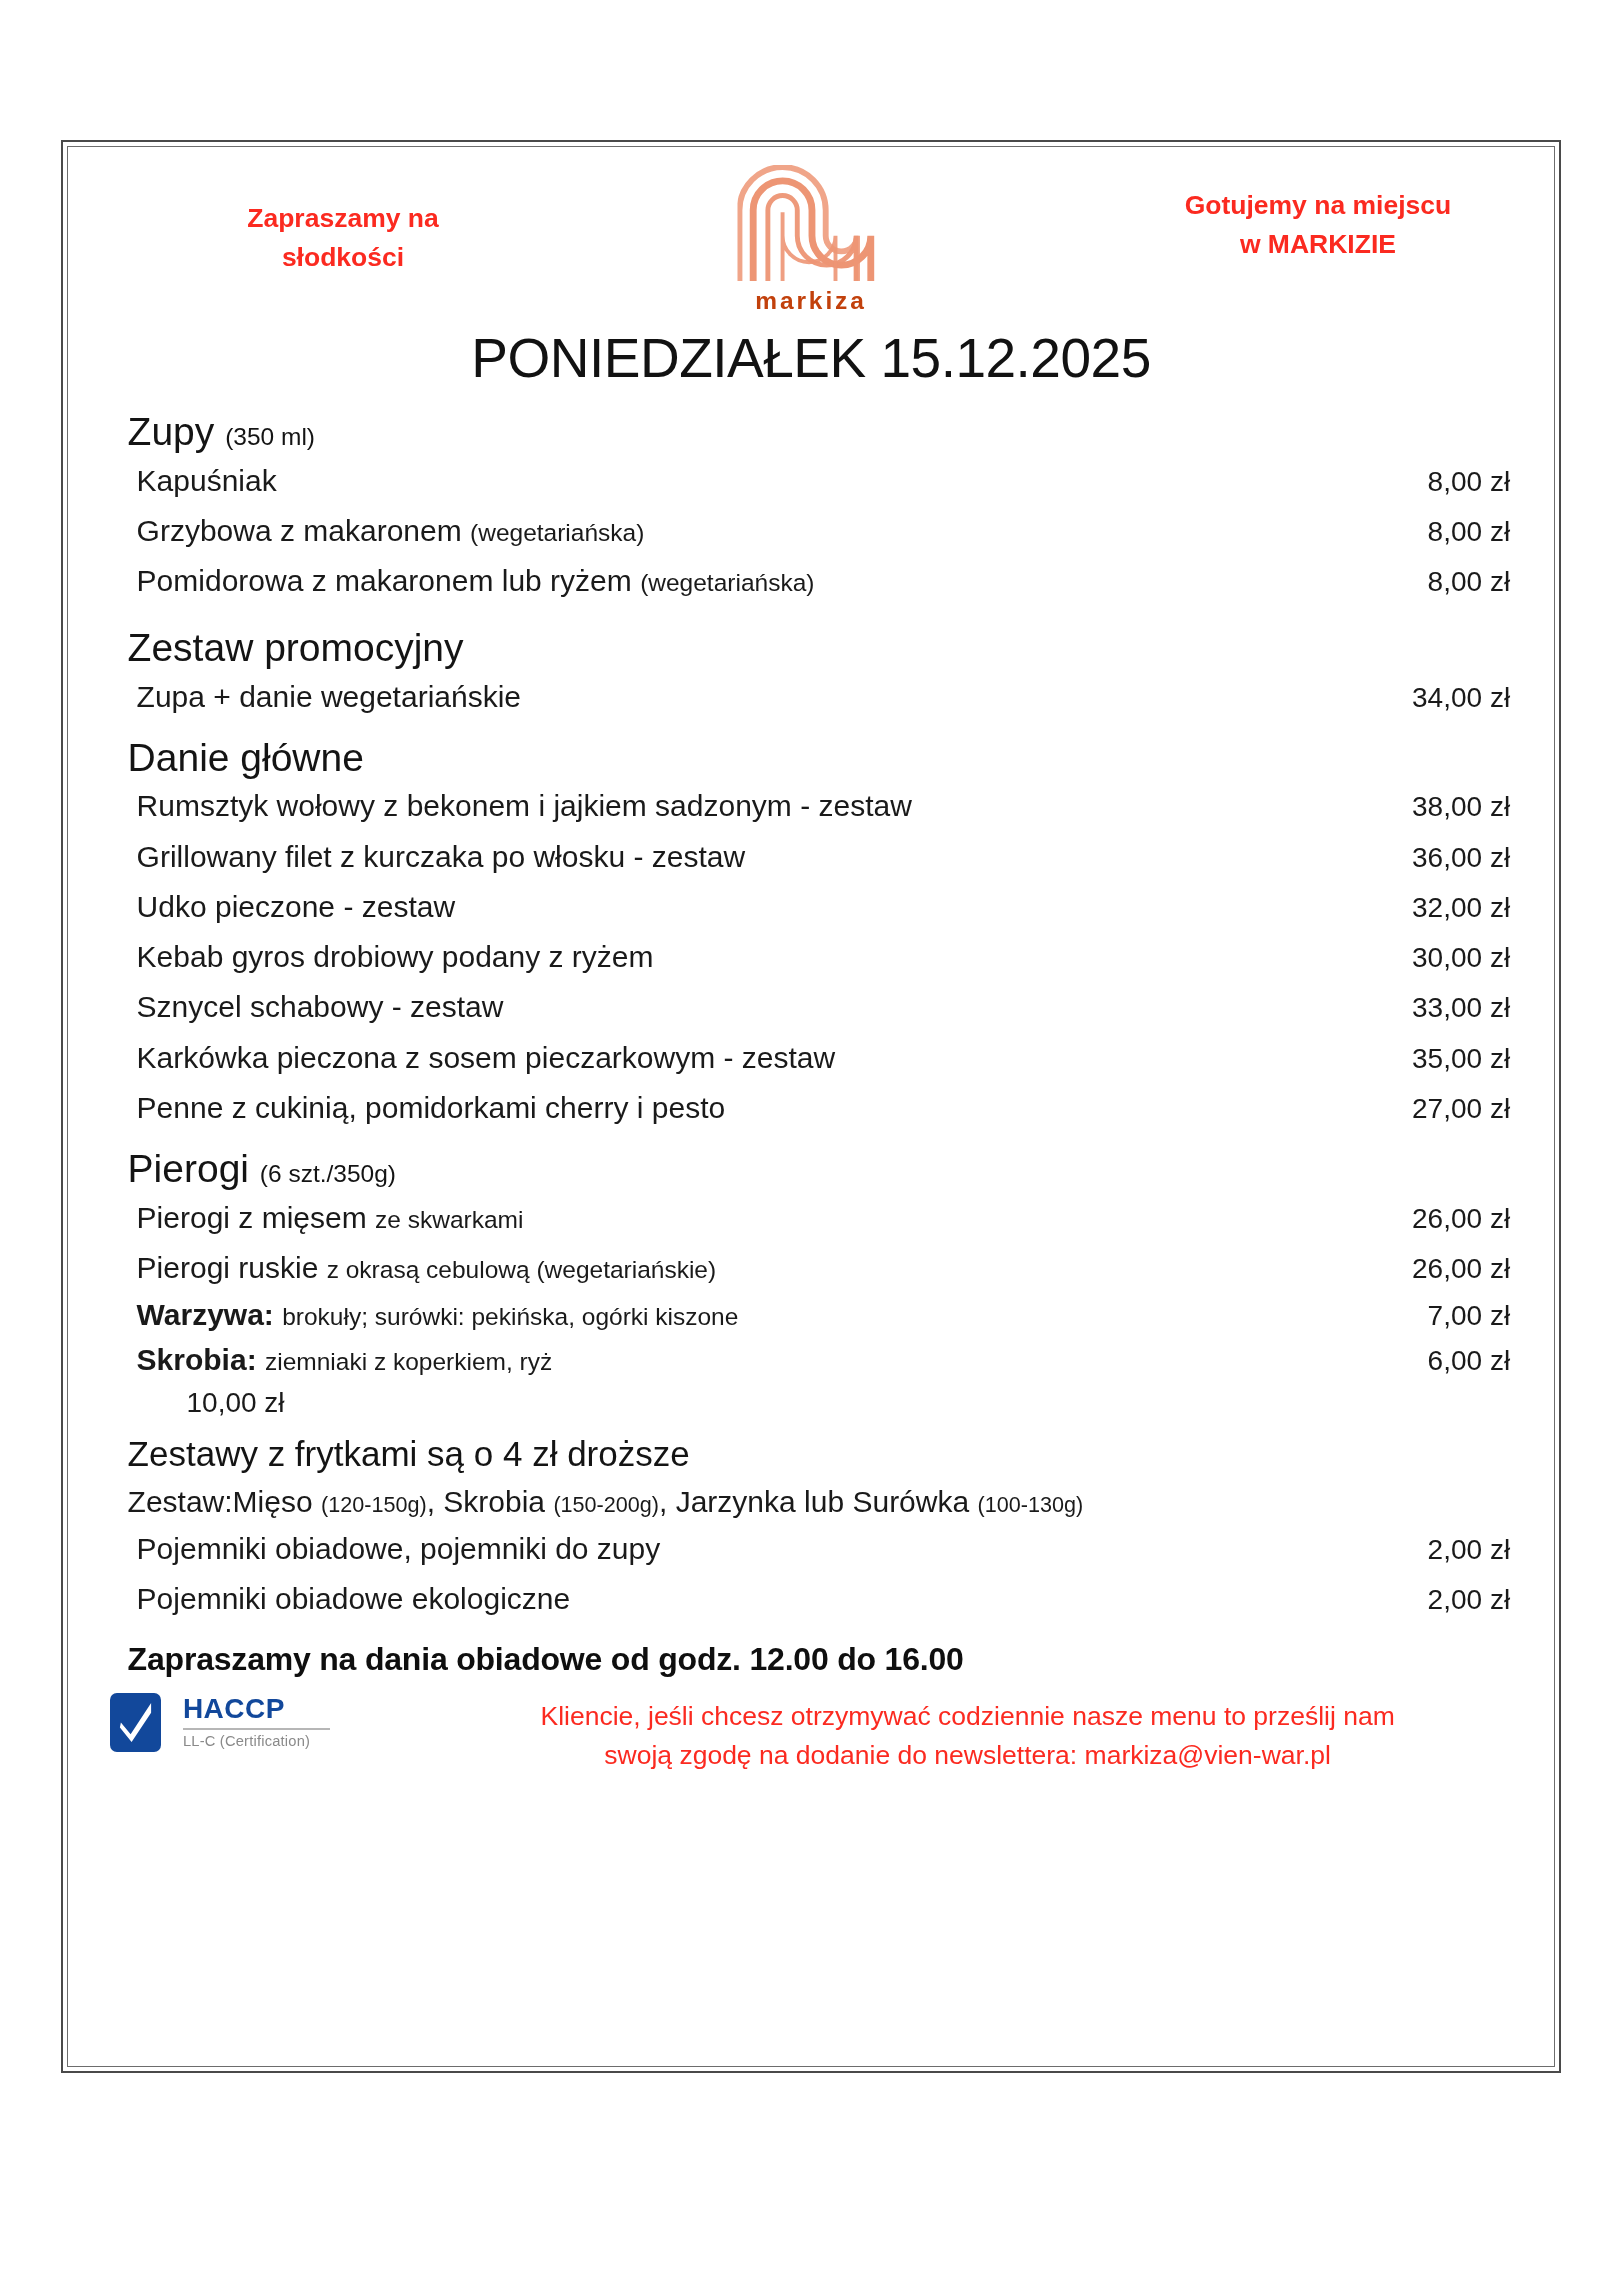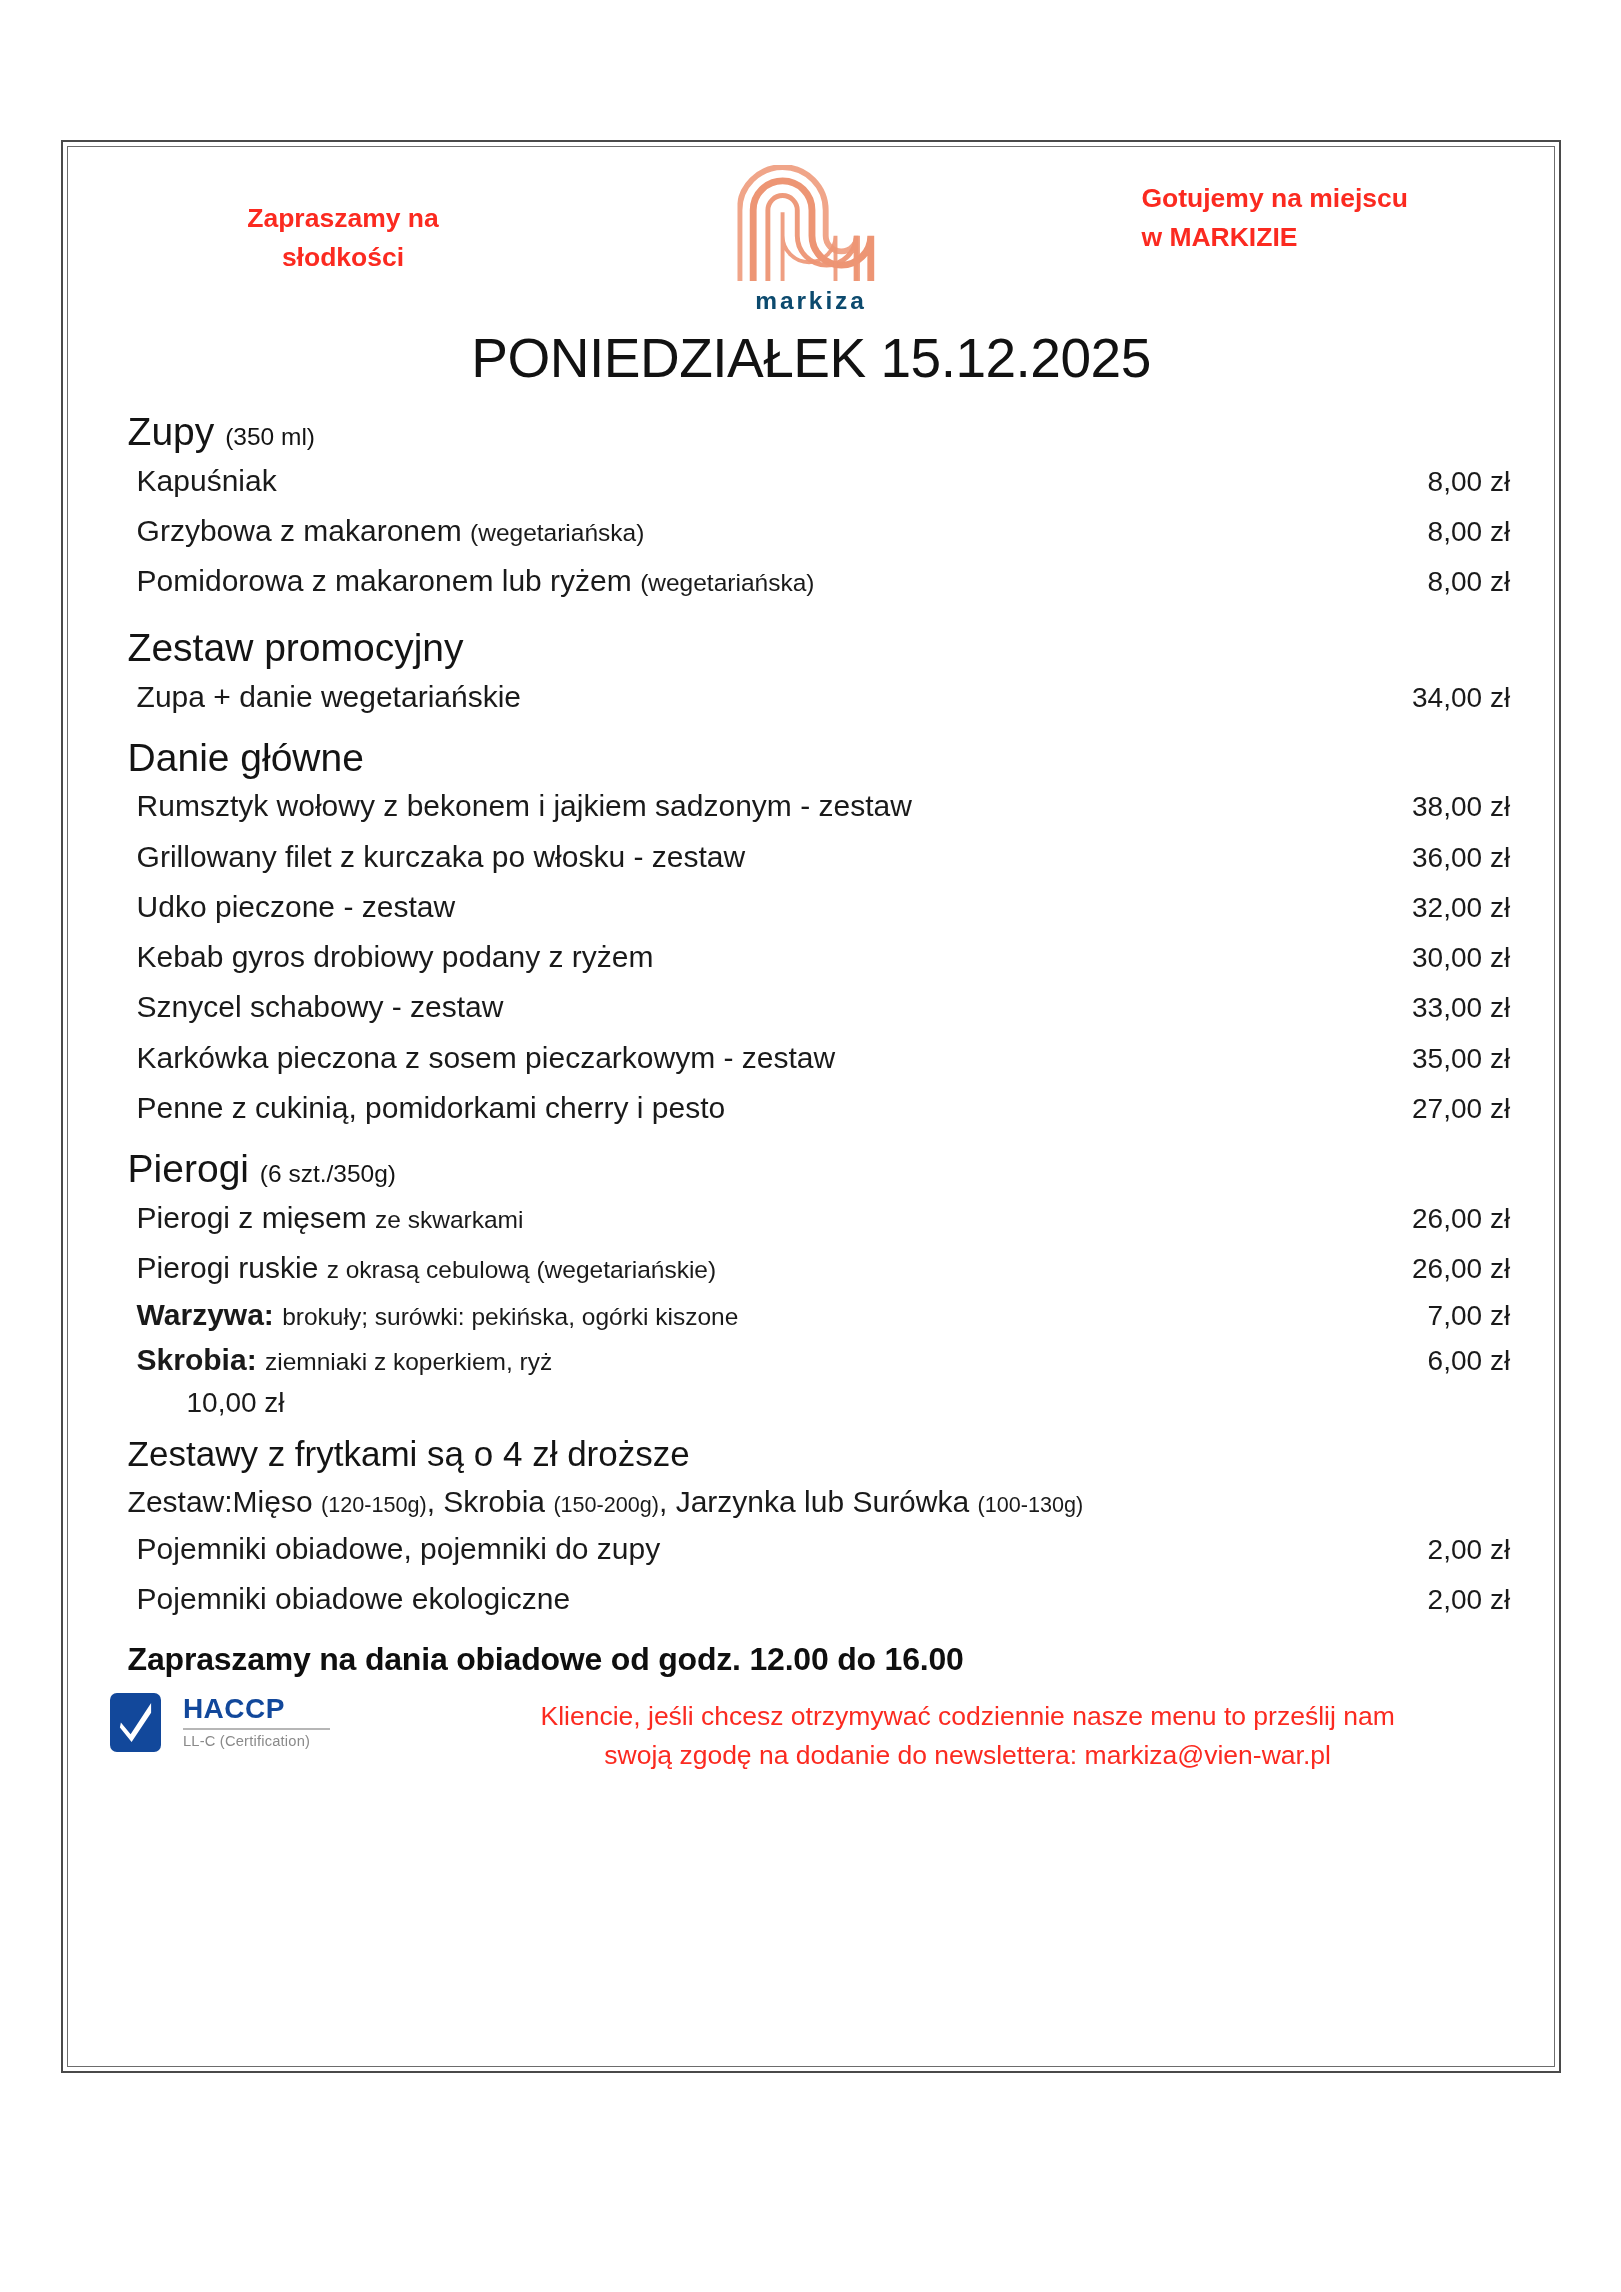--- a/index.html
+++ b/index.html
@@ -65,42 +65,43 @@
     width: 294px;
     text-align: center;
     color: #fb2a20;
     font-weight: bold;
     font-size: 26.5px;
     line-height: 39px;
   }
   .promo-right {
     position: absolute;
     right: 21.6px;
-    top: 17px;
+    top: 24px;
     width: 353px;
+    text-align: center;
     color: #fb2a20;
     font-weight: bold;
     font-size: 26.5px;
     line-height: 39px;
   }
   .brand {
     position: absolute;
     left: 50%;
     transform: translateX(-50%);
     top: 3.9px;
     text-align: center;
   }
   .brand-mark { display: block; }
   .brand-name {
     display: block;
     margin-top: 2px;
     font-size: 24.5px;
     font-weight: bold;
     letter-spacing: 2.9px;
-    color: #0c4a6e;
+    color: #c2410c;
   }
 
   .title {
     text-align: center;
     font-size: 55px;
     font-weight: 400;
     letter-spacing: -0.5px;
     margin: 7.8px 0 5.9px 0;
     color: #121212;
   }

